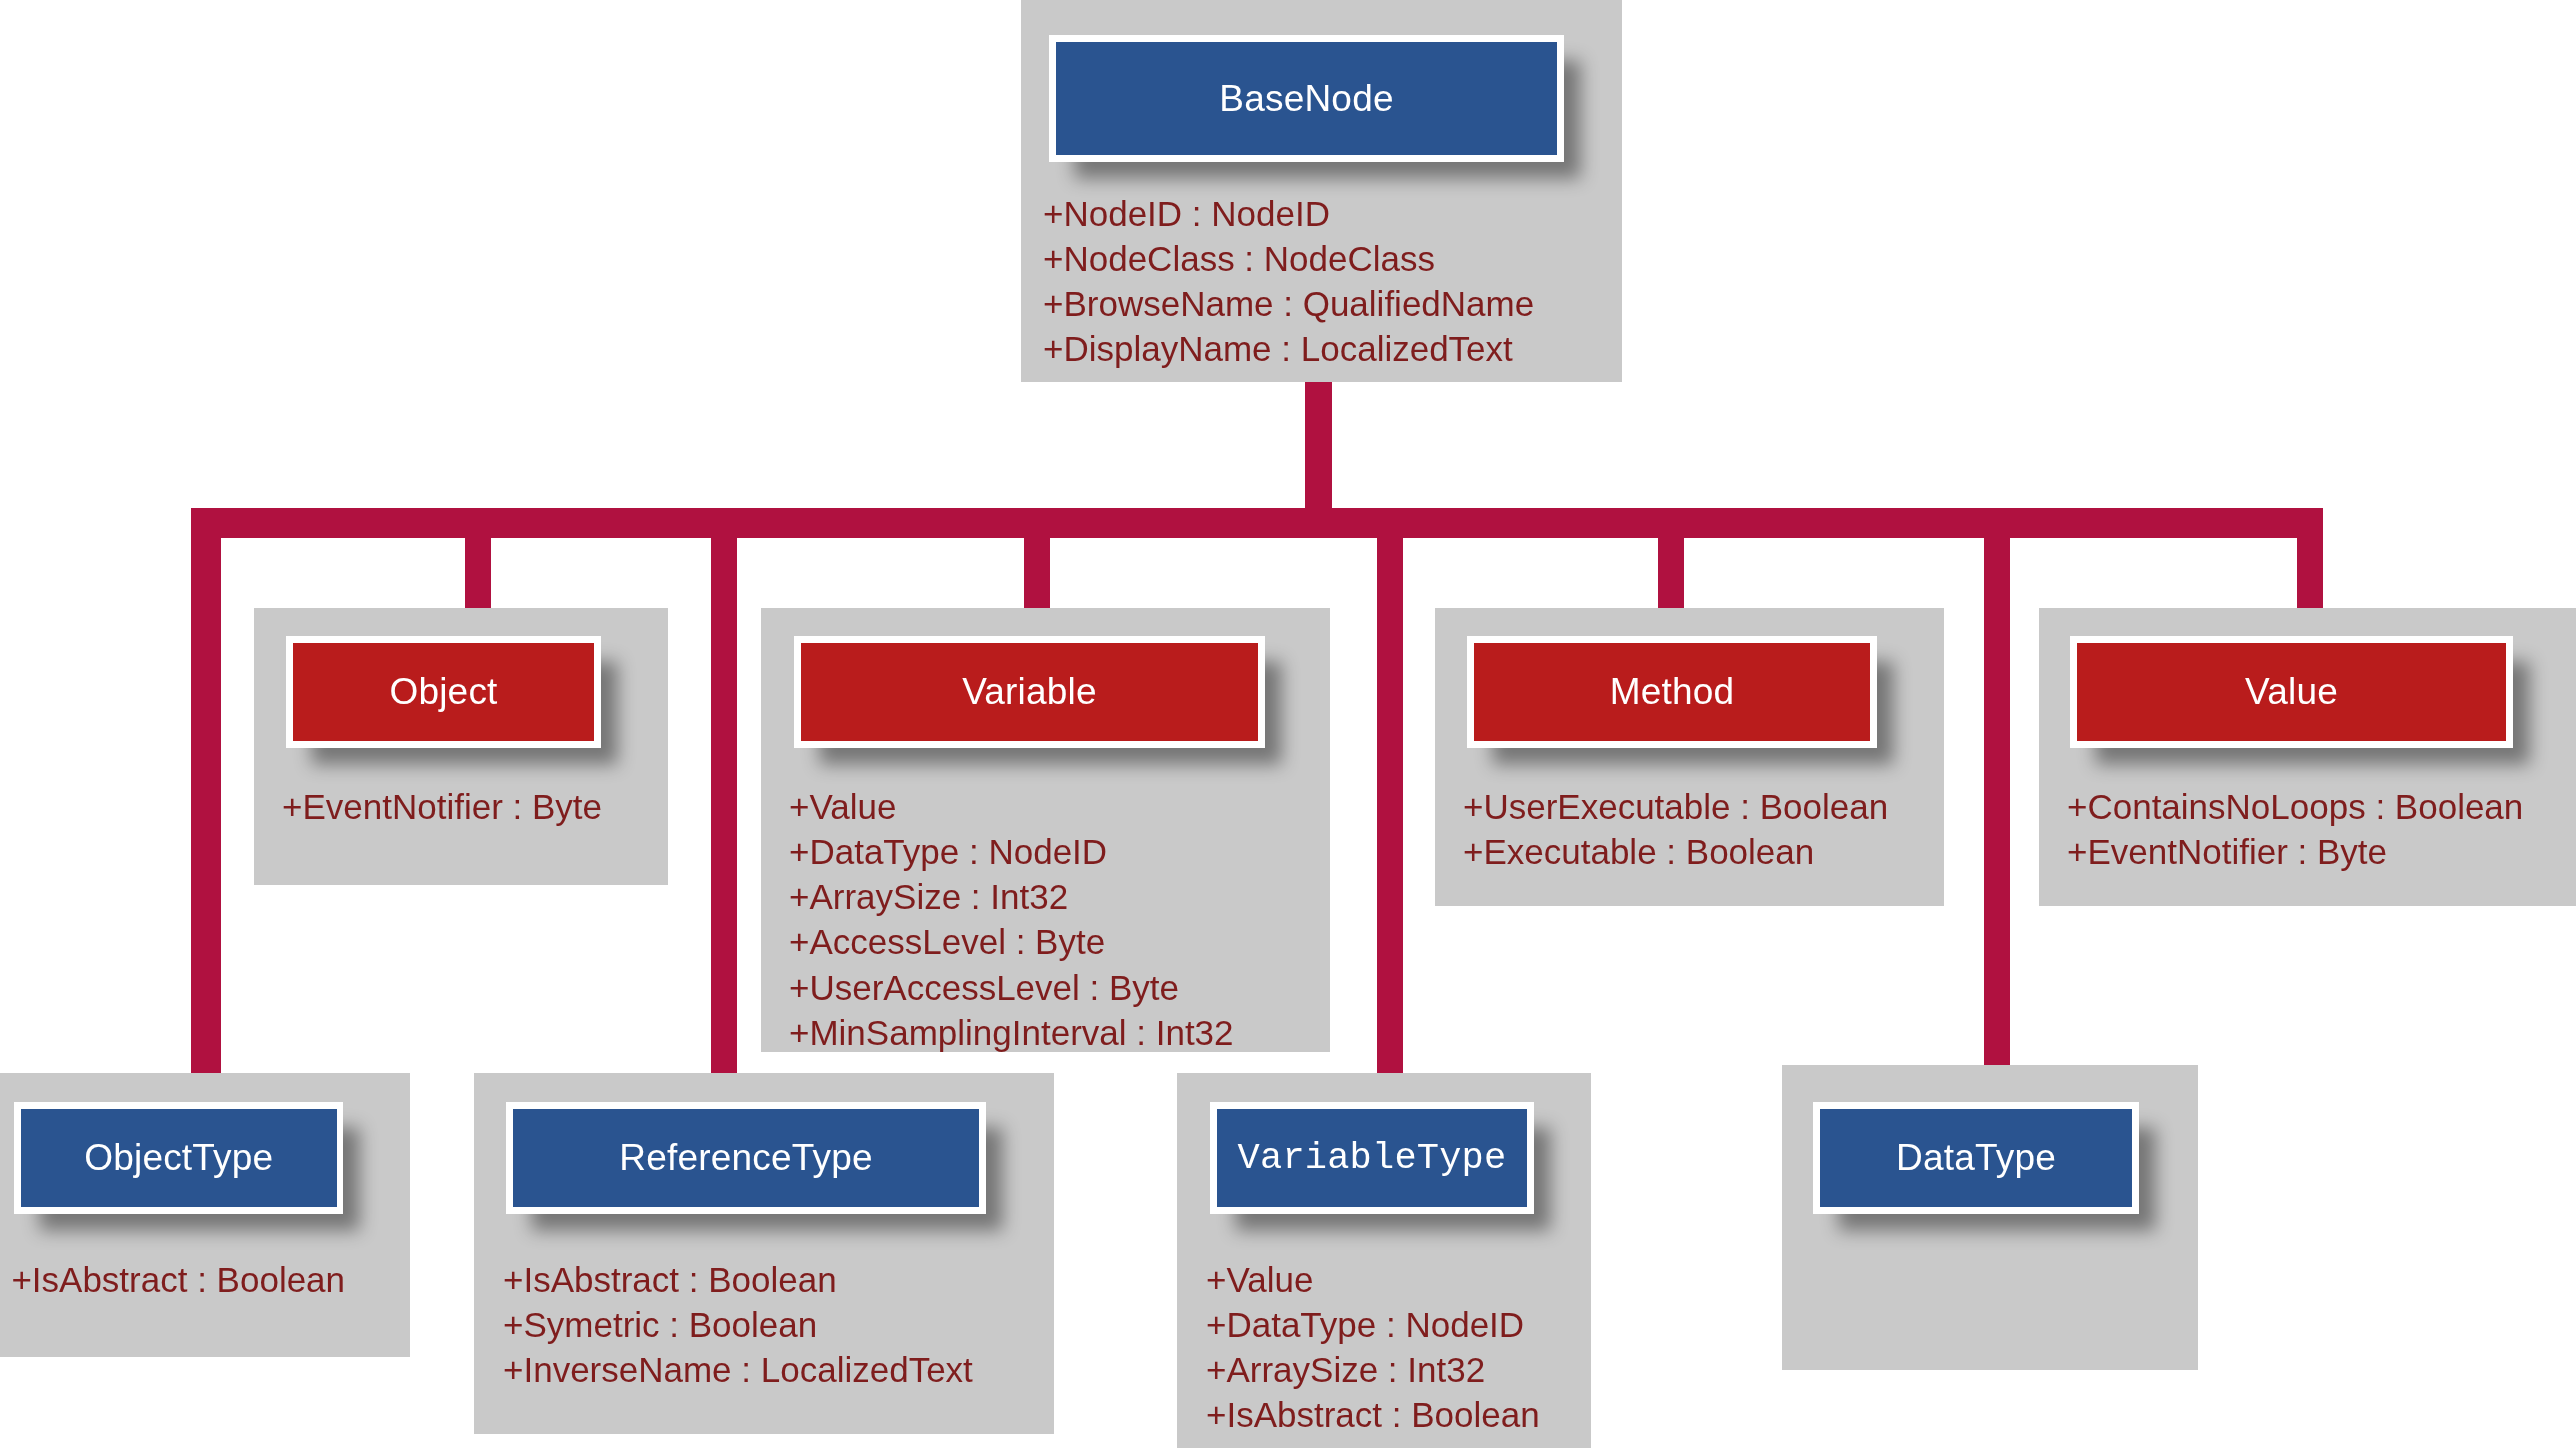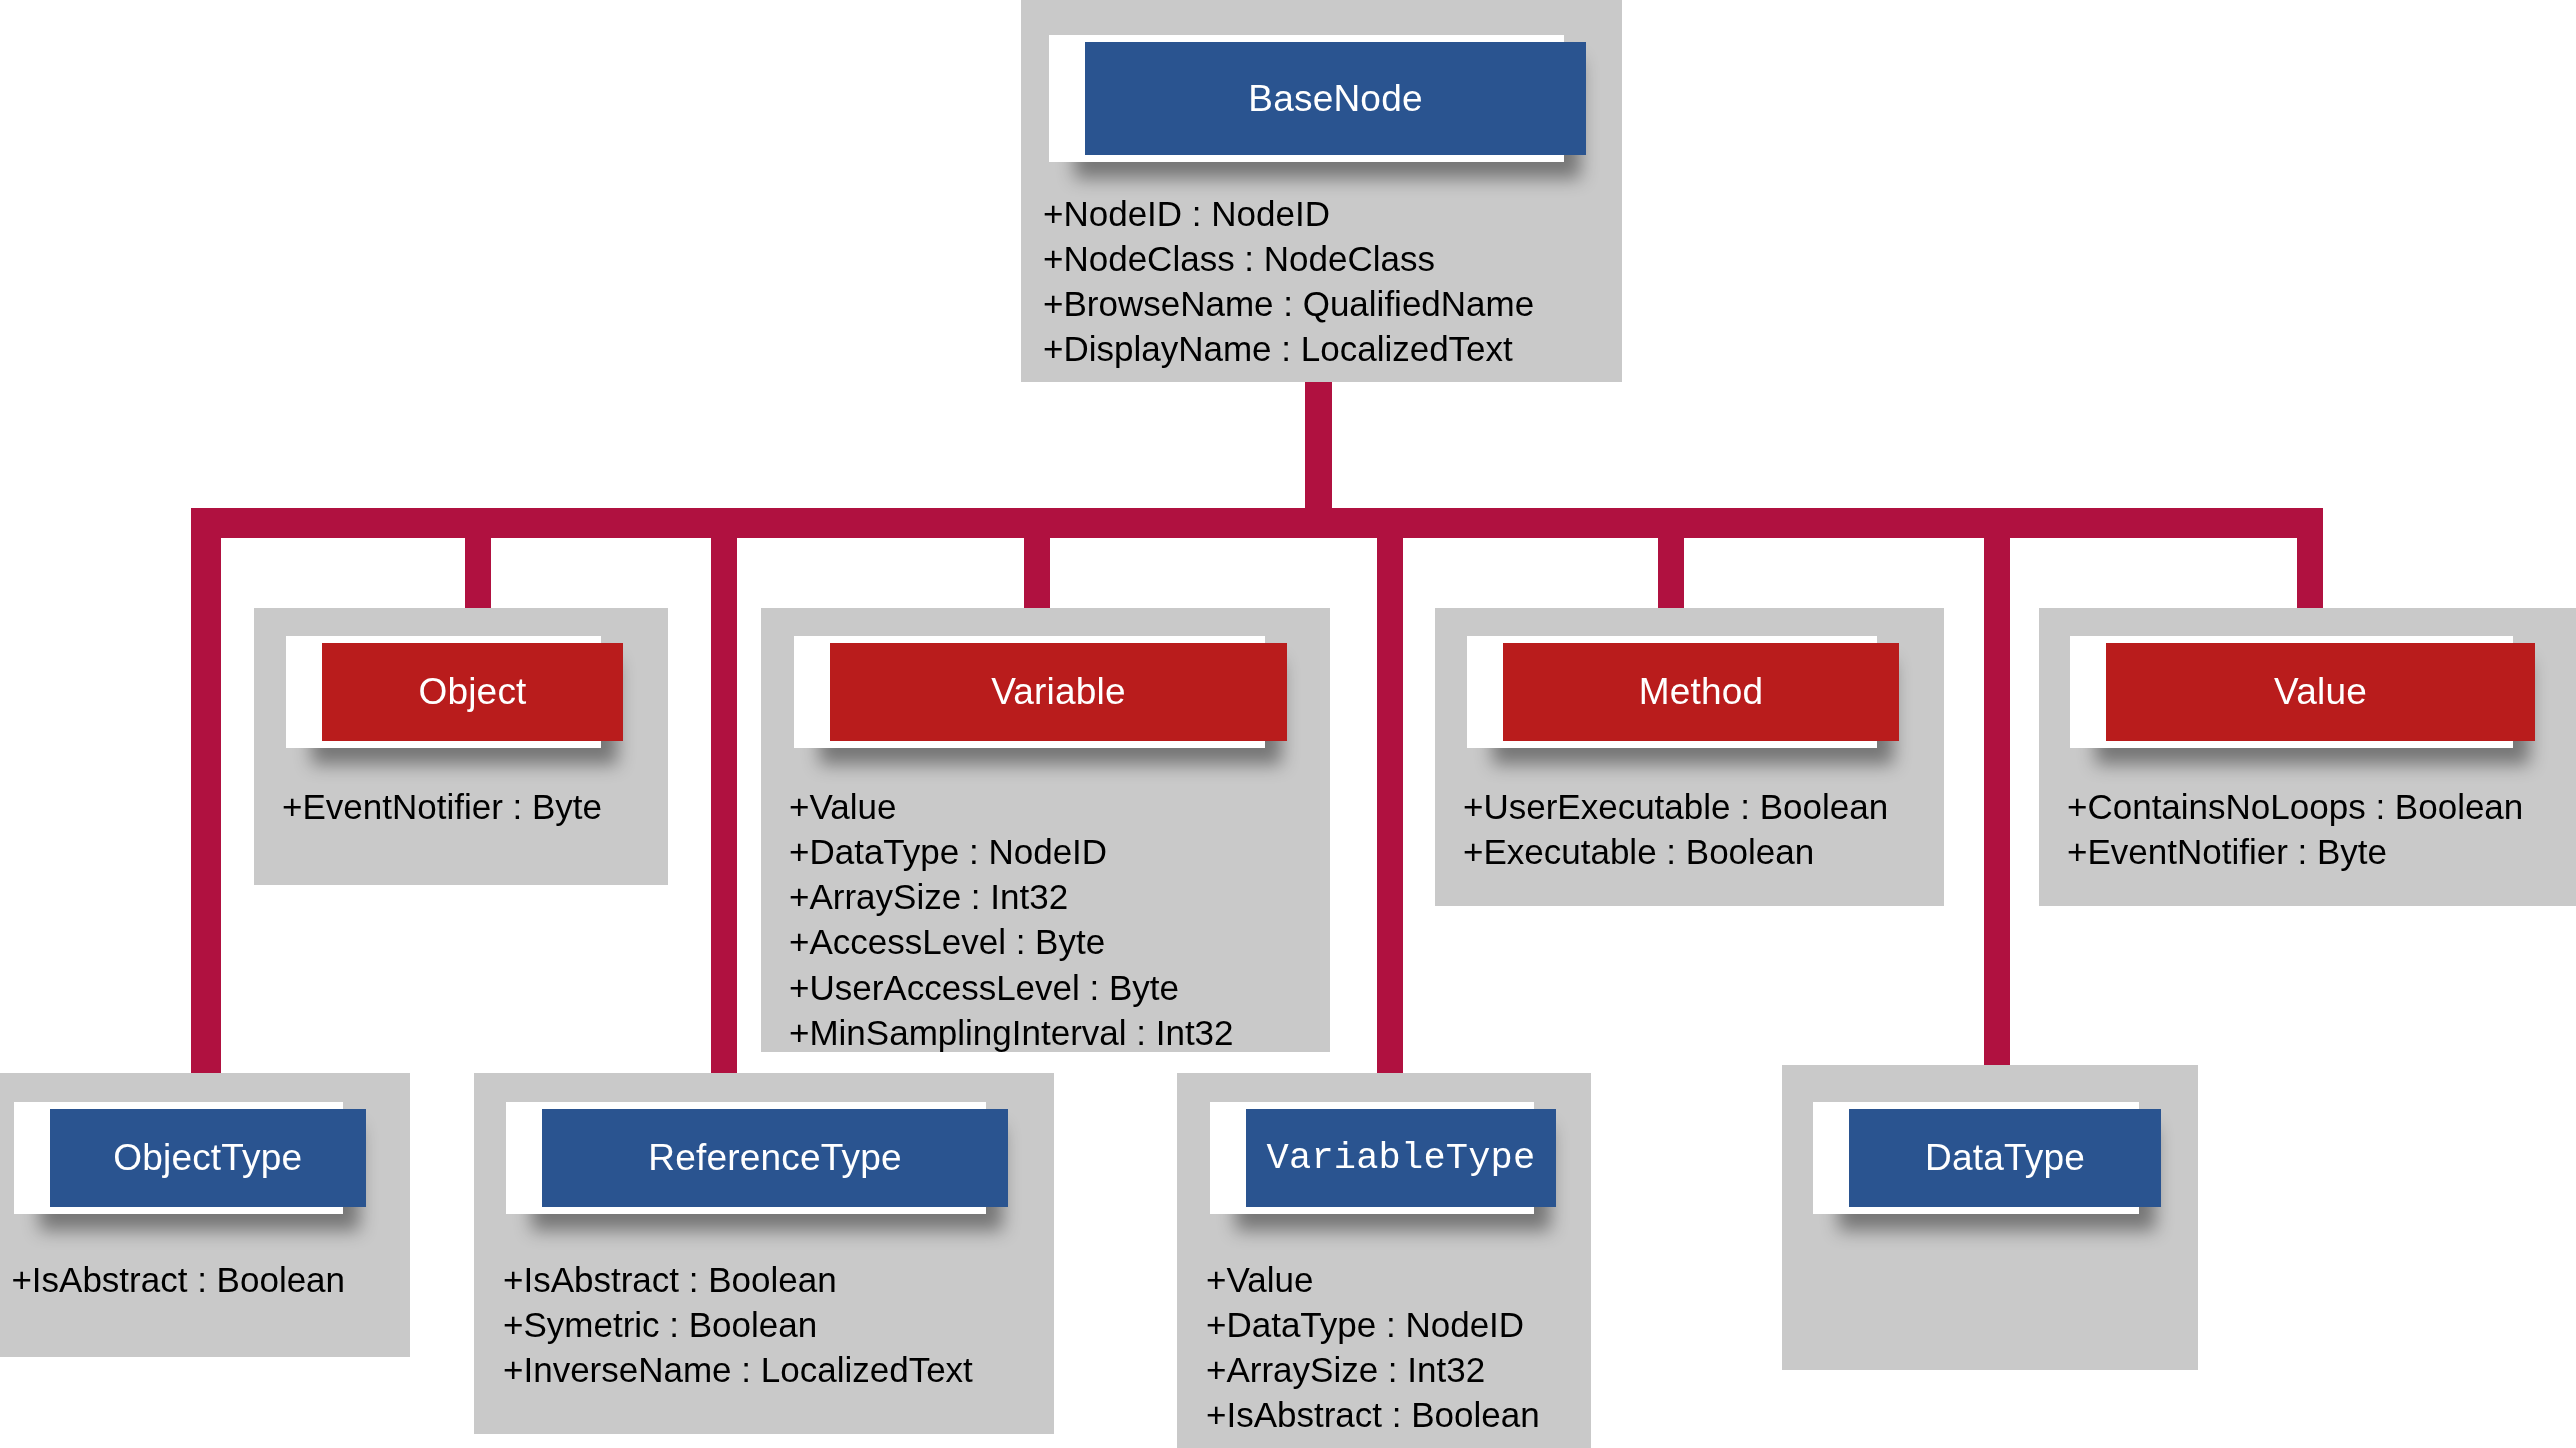--- a/index.html
+++ b/index.html
@@ -35,29 +35,28 @@
     width: 100%;
     height: 100%;
     box-sizing: border-box;
     display: flex;
     align-items: center;
     justify-content: center;
     color: #ffffff;
     font-size: 37px;
     letter-spacing: 0.2px;
     white-space: nowrap;
-    margin-left: 29px;
   }
   .tone-dark .title-fill { background: #2a5490; }
   .tone-light .title-fill { background: #b91c1c; }
 
   
   .attrs {
     position: absolute;
-    color: #000000;
+    color: #7f1d1d;
     font-size: 35px;
     line-height: 1.29;
     white-space: nowrap;
   }
   .attr-line { display: block; }
 
   
   .conn-h {
     position: absolute;
     background: #b01140;

